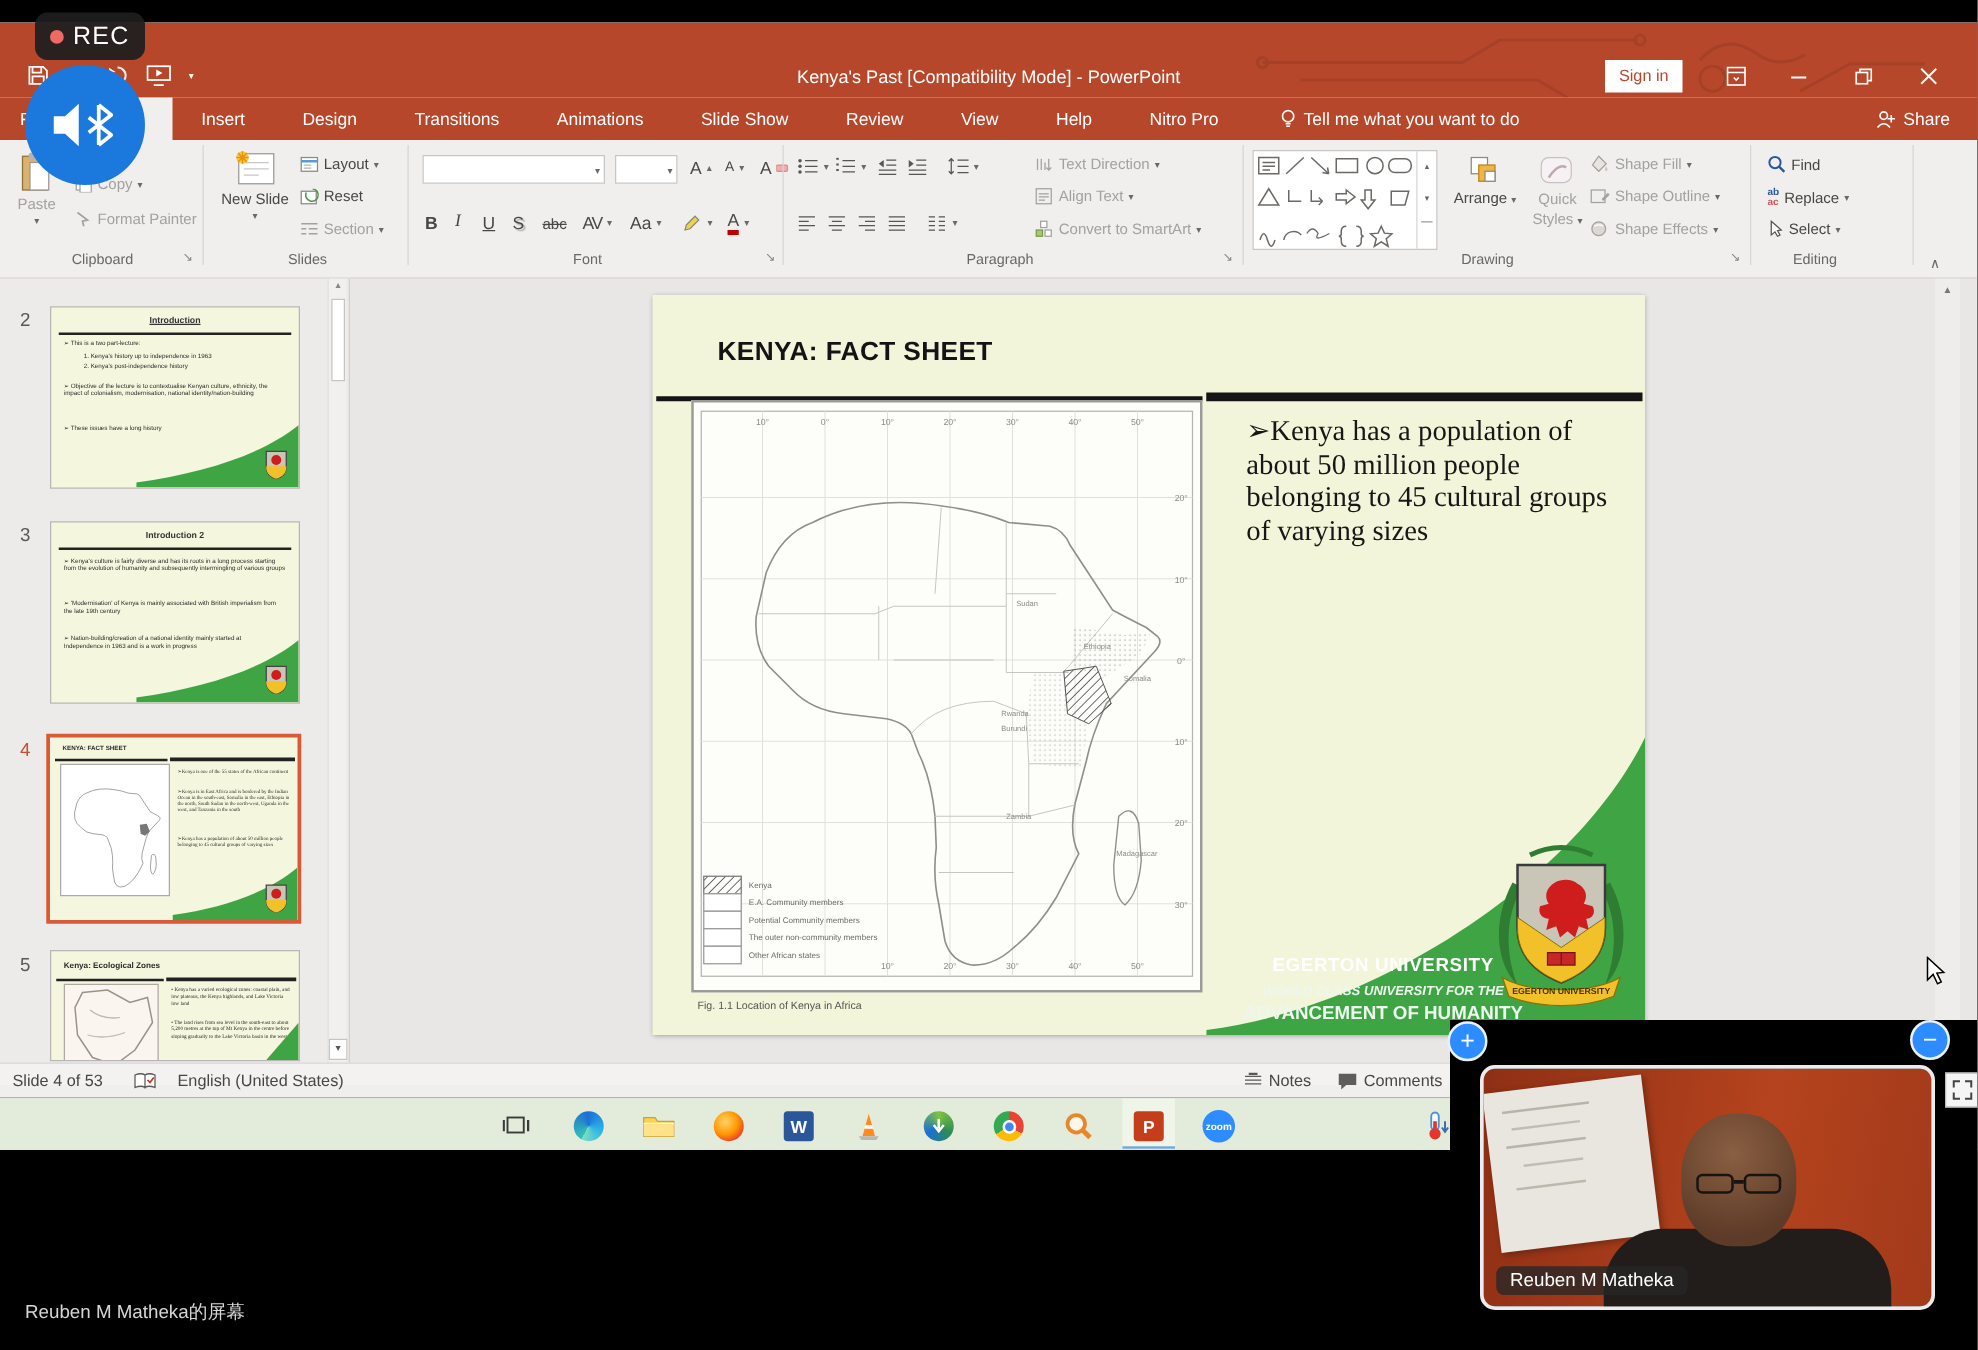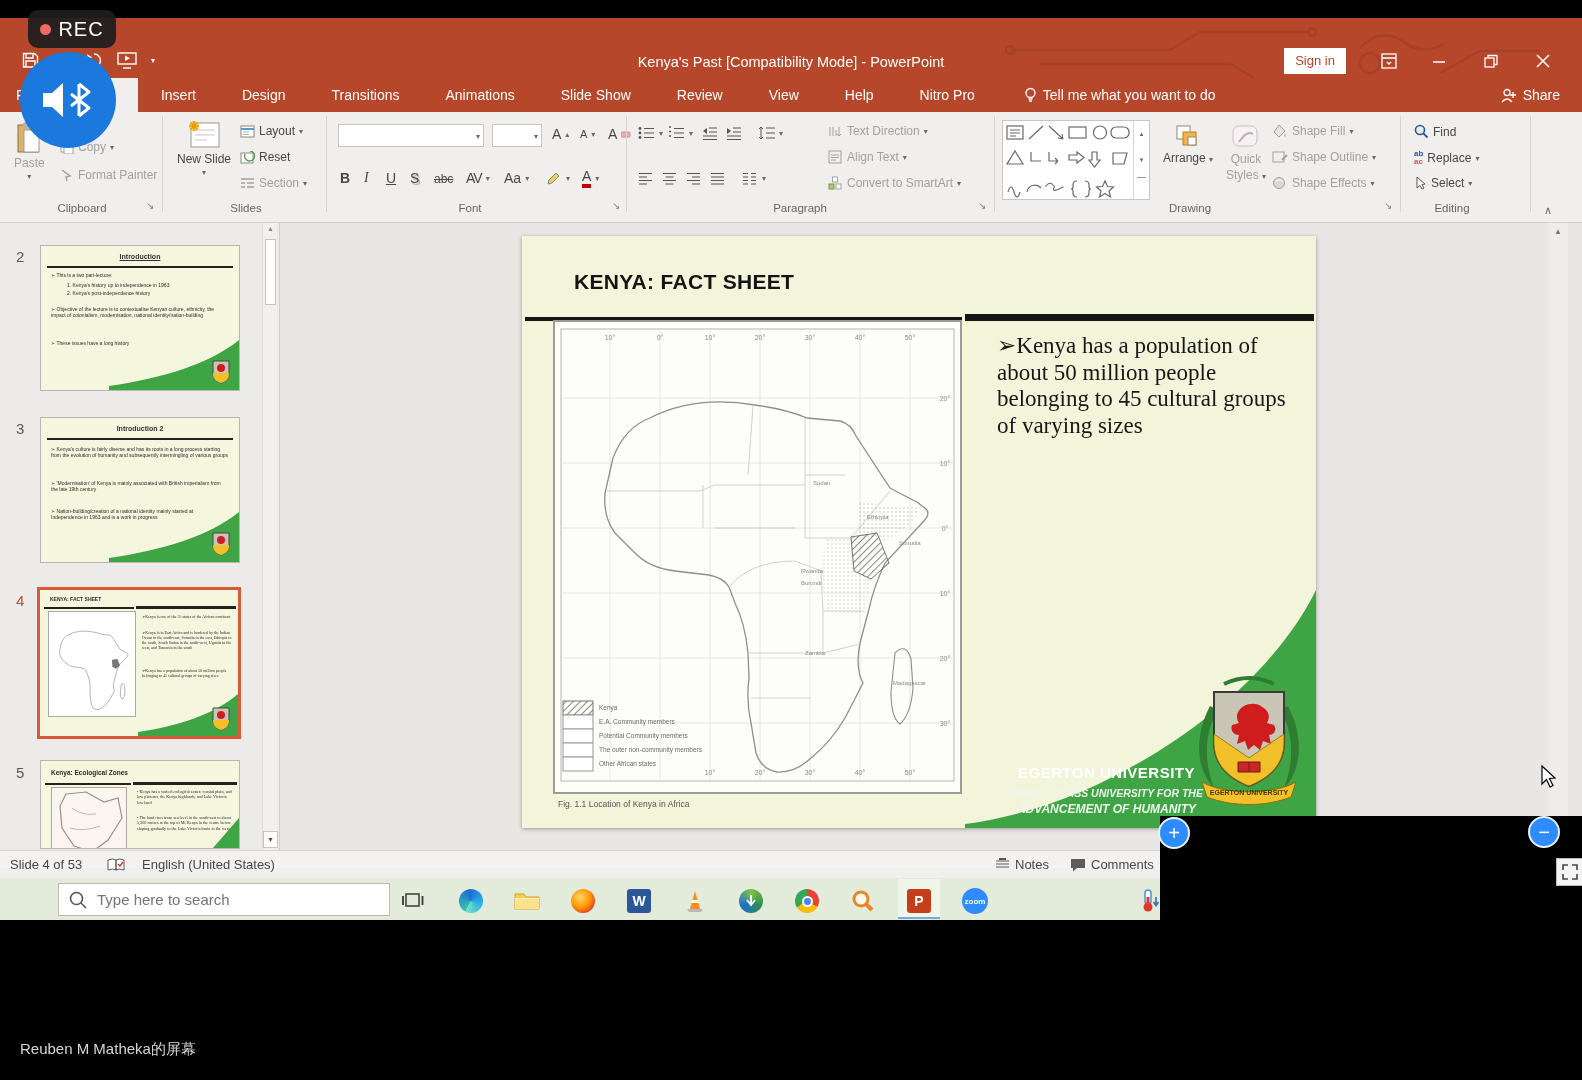--- a/index.html
+++ b/index.html
@@ -654,21 +654,21 @@
           </svg>
         </div>
         <div class="a" style="left:36px;top:563px;font-size:8.5px;color:#55554f">Fig. 1.1  Location of Kenya in Africa</div>
 
         <div class="a" style="left:475px;top:96px;width:303px">
           <p class="sp"><span class="sbul">➢</span><span>Kenya has a population of about 50 million people belonging to 45 cultural groups of varying sizes</span></p>
         </div>
 
         <div class="a" style="left:462px;top:528px;width:245px;text-align:center;color:#fff;font-size:15px;font-weight:bold;letter-spacing:.5px">EGERTON UNIVERSITY</div>
         <div class="a" style="left:452px;top:551px;width:265px;text-align:center;color:#eef7ee;font-size:10.5px;font-style:italic;font-weight:bold">WORLD CLASS UNIVERSITY FOR THE</div>
-        <div class="a" style="left:452px;top:566px;width:265px;text-align:center;color:#eef7ee;font-size:12px;font-style:italic;font-weight:bold">ADVANCEMENT OF HUMANITY</div>
+        <div class="a" style="left:452px;top:566px;width:265px;text-align:center;color:#eef7ee;font-size:15px;font-weight:bold">ADVANCEMENT OF HUMANITY</div>
 
         <svg class="a" style="left:672px;top:438px" width="110" height="132">
           <path d="M16,32 C0,62 2,96 20,114 C9,86 11,56 24,36 Z" fill="#2e7d32"></path>
           <path d="M94,32 C110,62 108,96 90,114 C101,86 99,56 86,36 Z" fill="#2e7d32"></path>
           <path d="M20,18 h70 v50 c0,23 -15,36 -35,44 C35,104 20,91 20,68 Z" fill="#c9c6b8" stroke="#3a3a3a" stroke-width="2"></path>
           <path d="M50,32 c-7,4 -9,11 -5,17 l-7,2 c-2,6 2,10 7,10 l-2,9 8,-3 3,9 6,-5 6,5 3,-9 8,3 -2,-9 c5,0 8,-5 5,-10 l-7,-2 c4,-7 1,-13 -5,-16 c-4,-4 -13,-4 -18,-1 Z" fill="#cf1d1d"></path>
           <path d="M20,60 L55,84 L90,60 L90,68 C90,91 75,104 55,112 C35,104 20,91 20,68 Z" fill="#f2c029" stroke="#8d6e00" stroke-width=".8"></path>
           <path d="M44,88 h22 v10 h-22 Z M55,88 v10" fill="#c62828" stroke="#7a1414"></path>
           <path d="M30,10 q25,-12 50,0" stroke="#2e7d32" stroke-width="4" fill="none"></path>
           <path d="M8,108 C30,121 80,121 102,108 L97,123 C72,133 38,133 13,123 Z" fill="#f2c029" stroke="#8d6e00"></path>
@@ -707,27 +707,20 @@
             <path d="M1,1 h14 v9 h-8 l-4,3.5 v-3.5 h-2 Z" fill="#5f5d5b"></path>
           </svg>
         <span>Comments</span>
       </div>
     </div>
   </div>
 
   <div class="taskbar">
     
   </div>
-  <div class="search">
-    <svg style="position:absolute;left:10px;top:7px" width="18" height="18">
-        <circle cx="7.5" cy="7.5" r="6" stroke="#555" fill="none" stroke-width="1.6"></circle>
-        <path d="M12,12 l5,5" stroke="#555" stroke-width="1.6"></path>
-      </svg>
-    <input placeholder="Type here to search" style="">
-  </div>
   <div class="tkico" style="left:400px">
       <svg width="22" height="20">
         <rect x="4" y="3" width="13" height="12" stroke="#3a3a3a" fill="none" stroke-width="1.5"></rect>
         <path d="M1,5 v9 M20.5,5 v9" stroke="#3a3a3a" stroke-width="1.8"></path>
       </svg>
     </div>
   <div class="tkico" style="left:458px">
       <div style="width:24px;height:24px;border-radius:50%;background:conic-gradient(from 210deg,#35c1b5,#1b6fd4 40%,#2bb0e8 70%,#7ae0c3)"></div>
     </div>
   <div class="tkico" style="left:514px">
@@ -796,20 +789,37 @@
   </div>
 
   <div class="bubble">
     <svg width="62" height="48">
       <path d="M6,17 h9 l11,-10 v34 l-11,-10 h-9 Z" fill="#fff"></path>
       <path d="M42,8 V40 M42,8 L52,16 L34,30 M42,40 L52,32 L34,18" stroke="#fff" stroke-width="3" fill="none" stroke-linejoin="round"></path>
     </svg>
   </div>
 
   <div class="campanel">
+    <div class="video">
+      <div class="a" style="left:6px;top:12px;width:128px;height:128px;background:#e9e6df;transform:rotate(-7deg);box-shadow:2px 2px 6px rgba(0,0,0,.3)">
+        <div class="a" style="left:14px;top:16px;width:70px;height:2px;background:#b9b4aa"></div>
+        <div class="a" style="left:20px;top:30px;width:55px;height:2px;background:#c2bdb3"></div>
+        <div class="a" style="left:14px;top:44px;width:64px;height:2px;background:#b9b4aa"></div>
+        <div class="a" style="left:26px;top:60px;width:48px;height:2px;background:#c2bdb3"></div>
+        <div class="a" style="left:18px;top:78px;width:56px;height:2px;background:#bdb8ae"></div>
+      </div>
+      <div class="a" style="left:96px;top:128px;width:230px;height:70px;background:#221d1a;border-radius:48px 48px 0 0"></div>
+      <div class="a" style="left:158px;top:36px;width:92px;height:106px;background:radial-gradient(circle at 45% 30%,#8a5f42,#5d3b28 75%);border-radius:46% 46% 44% 44%"></div>
+      <div class="a" style="left:168px;top:84px;width:74px;height:18px">
+        <div class="a" style="left:2px;top:0;width:30px;height:16px;border:2.5px solid #181411;border-radius:5px"></div>
+        <div class="a" style="left:40px;top:0;width:30px;height:16px;border:2.5px solid #181411;border-radius:5px"></div>
+        <div class="a" style="left:32px;top:5px;width:8px;height:2.5px;background:#181411"></div>
+      </div>
+      <div class="nametag">Reuben M Matheka</div>
+    </div>
     <div class="zbtn" style="left:-2px;top:1px">
         <span>+</span>
       </div>
     <div class="zbtn" style="left:368px;top:0px">
         <span>−</span>
       </div>
     <div class="expandbox">
       <svg width="18" height="18">
           <path d="M2,7 V2 H7 M11,2 H16 V7 M16,11 V16 H11 M7,16 H2 V11" stroke="#444" fill="none" stroke-width="1.6"></path>
         </svg>

